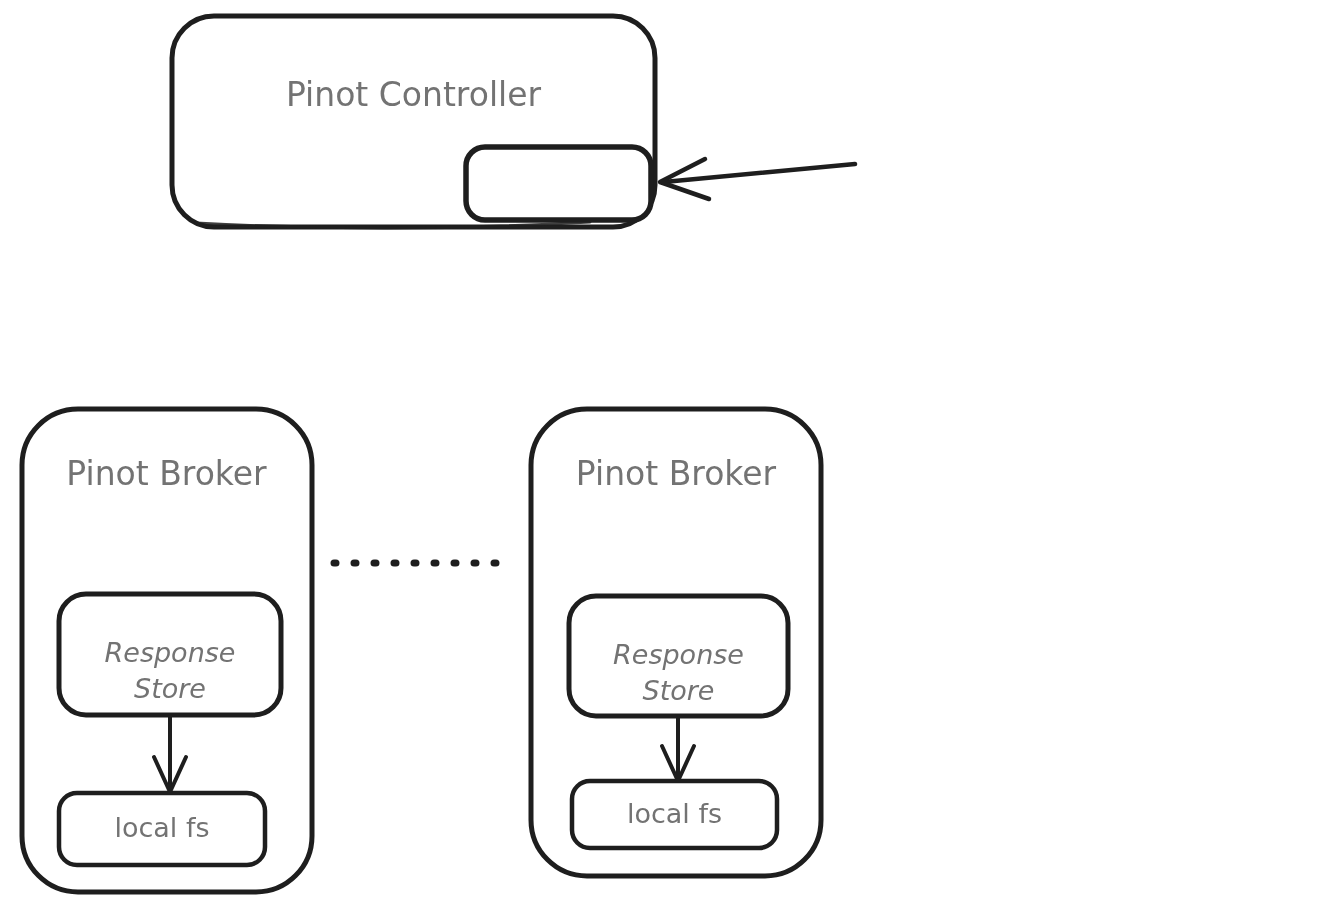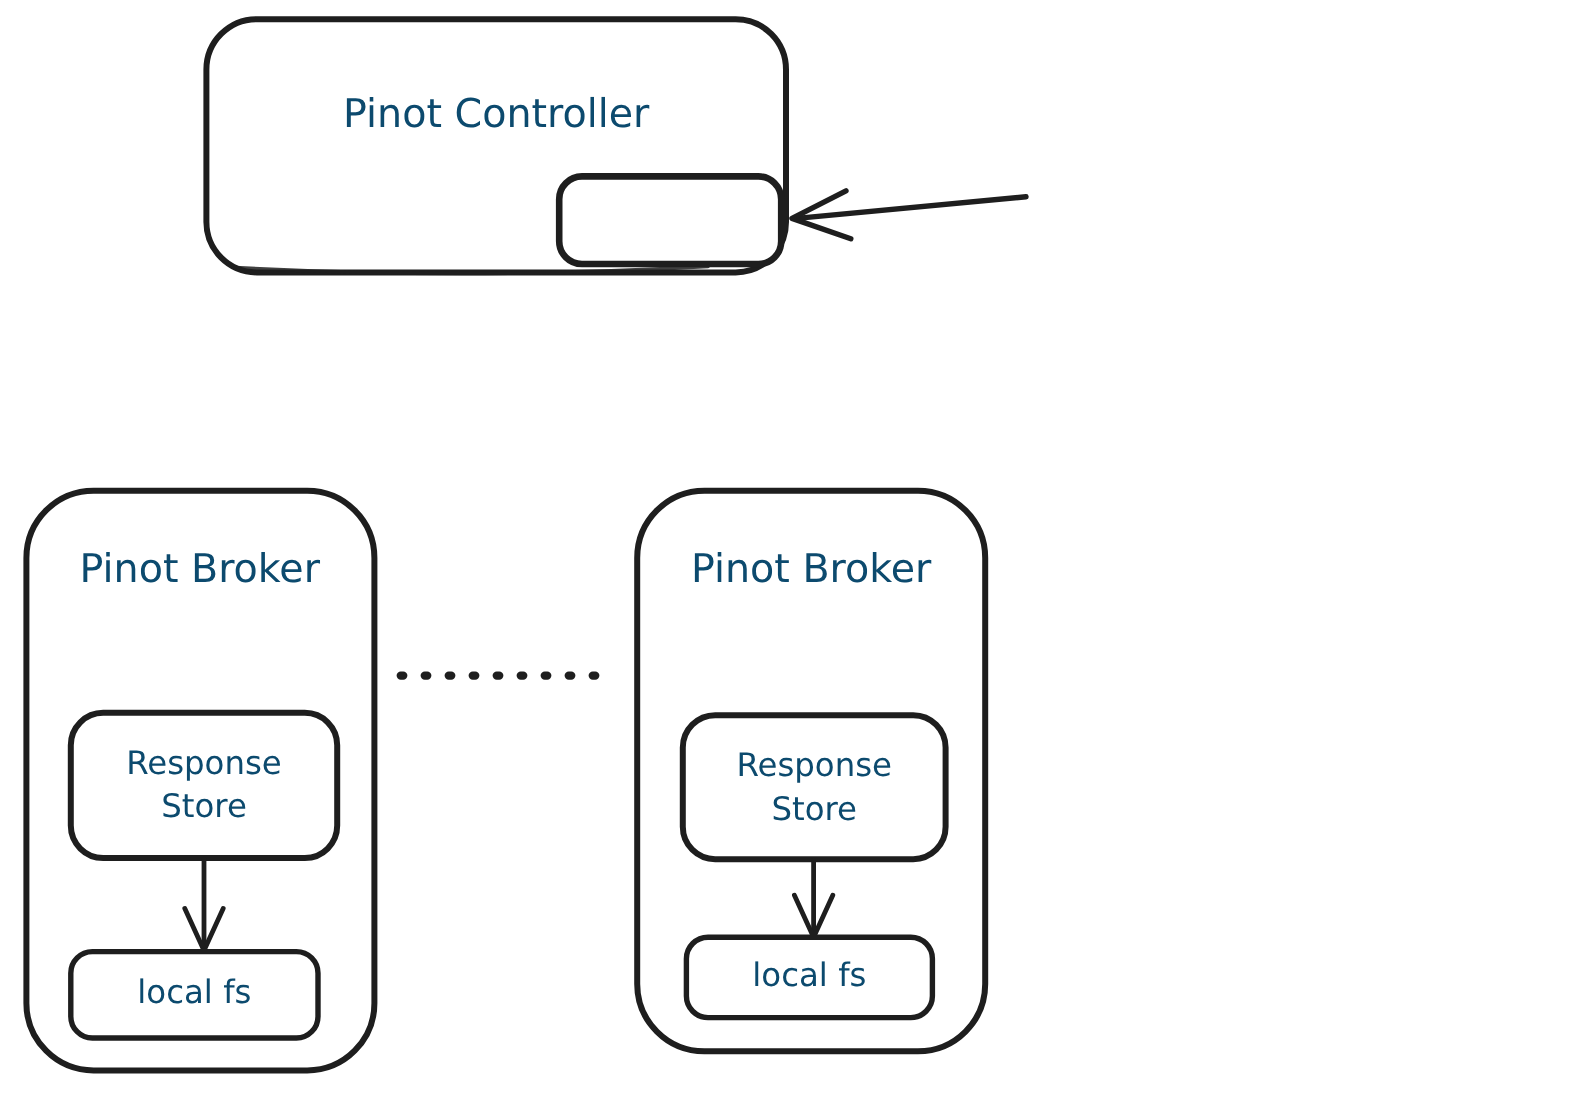--- a/index.html
+++ b/index.html
@@ -16,21 +16,21 @@
     color: #1e1e1e;
     overflow: hidden;
   }
   .canvas svg {
     position: absolute;
     left: 0;
     top: 0;
   }
   .label {
     position: absolute;
-    color: #0c4a6e;
+    color: #737373;
     font-family: "DejaVu Sans", sans-serif;
     line-height: 1.25;
     white-space: nowrap;
   }
   .label.center { text-align: center; }
   .controller-label {
     left: 172px; top: 74px; width: 483px;
     font-size: 33px;
   }
   .cleaner-label {
@@ -42,21 +42,22 @@
   .response-store-label {
     font-size: 27px;
     white-space: normal;
     line-height: 1.35;
   }
   .response-store-left  { left: 59px;  top: 617px; width: 222px; }
   .response-store-right { left: 569px; top: 619px; width: 219px; }
   .response-store-label .wrapbox {
     display: block;
     width: 150px;
-    margin: 2px auto;
+    margin: 18px auto;
+    font-style: italic;
   }
   .local-fs-left  { left: 59px;  top: 811px; width: 206px; font-size: 27px; }
   .local-fs-right { left: 572px; top: 797px; width: 205px; font-size: 27px; }
 </style>
 </head>
 <body>
 
 <div class="canvas">
 
   <svg width="1320" height="913" viewBox="0 0 1320 913">

